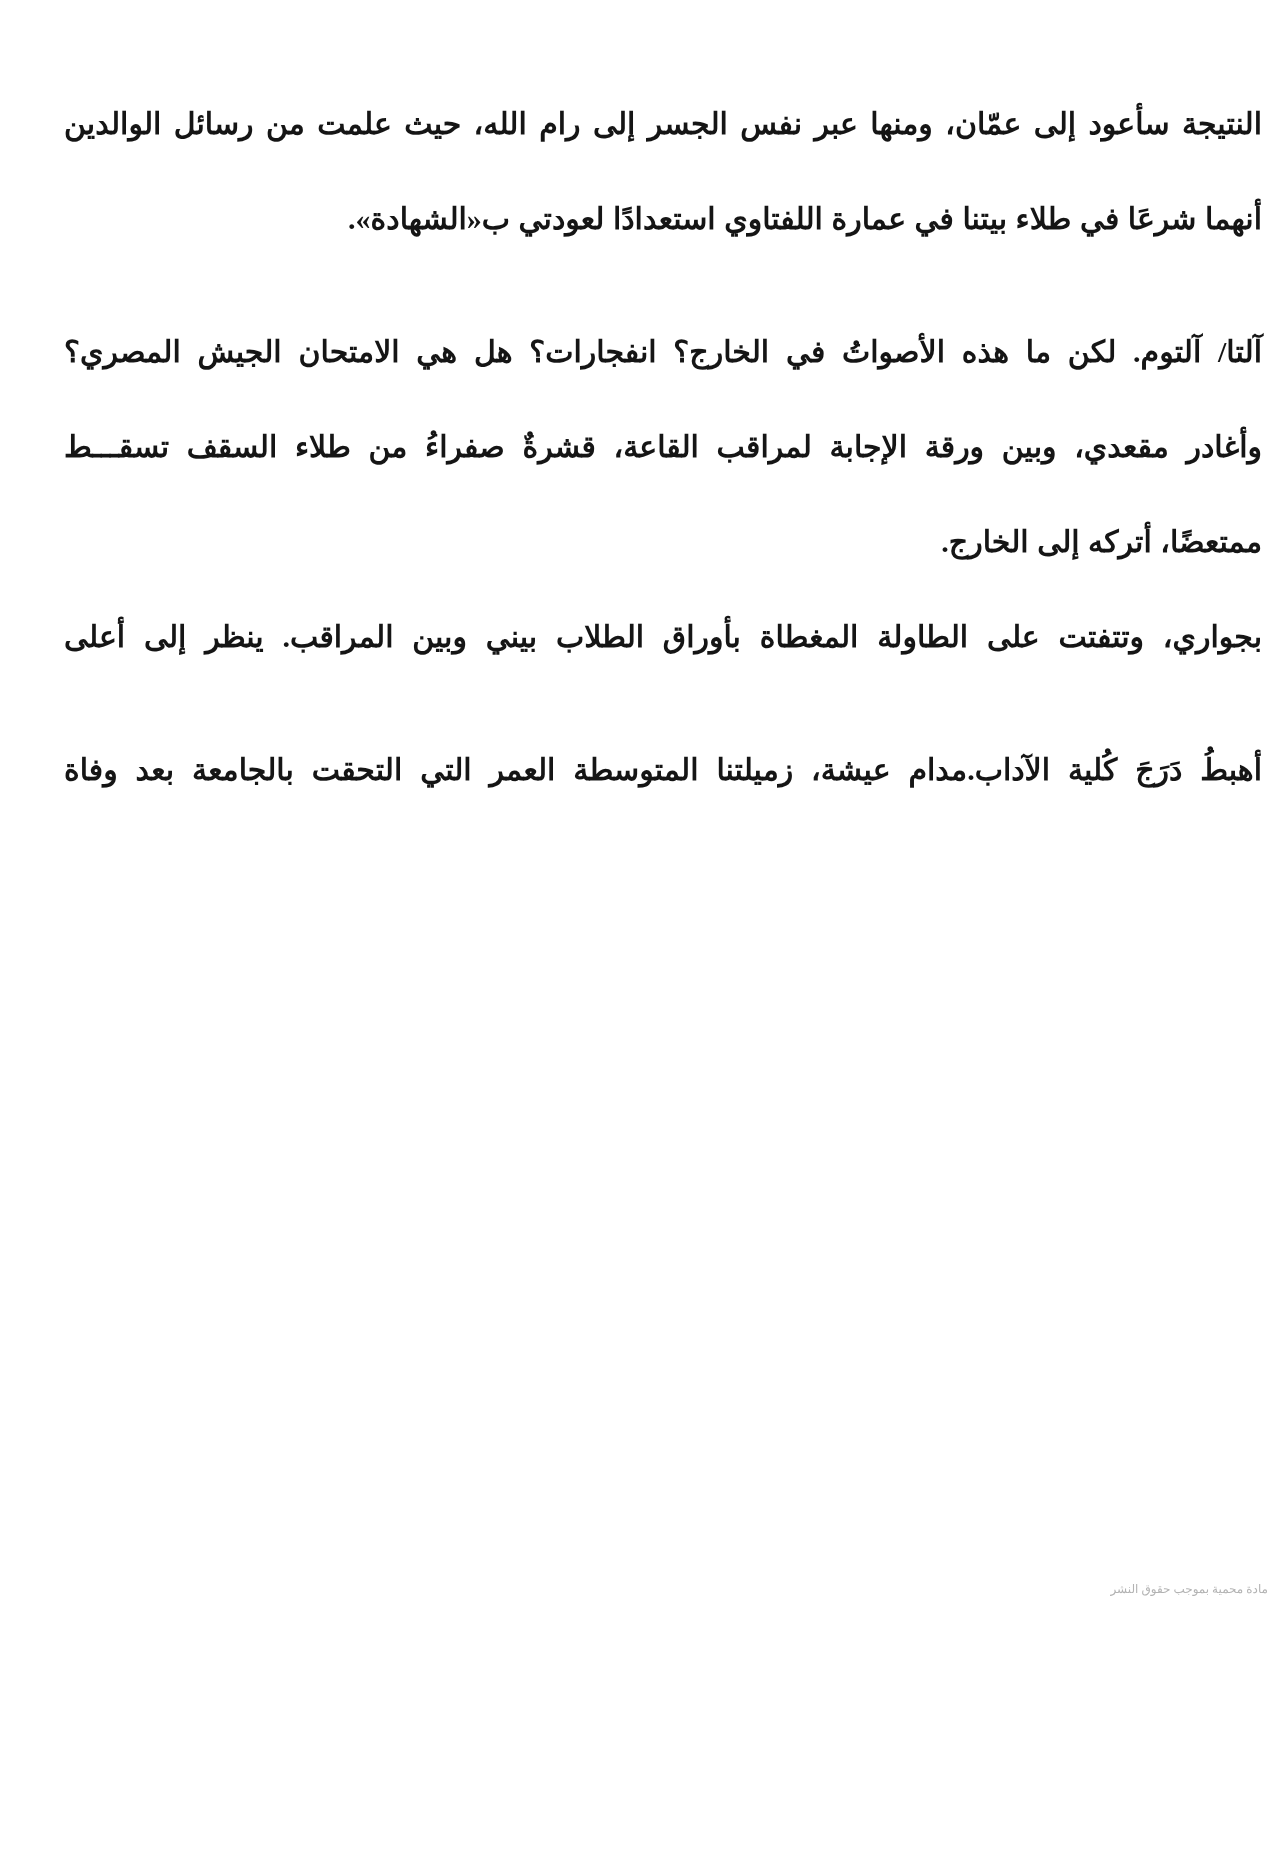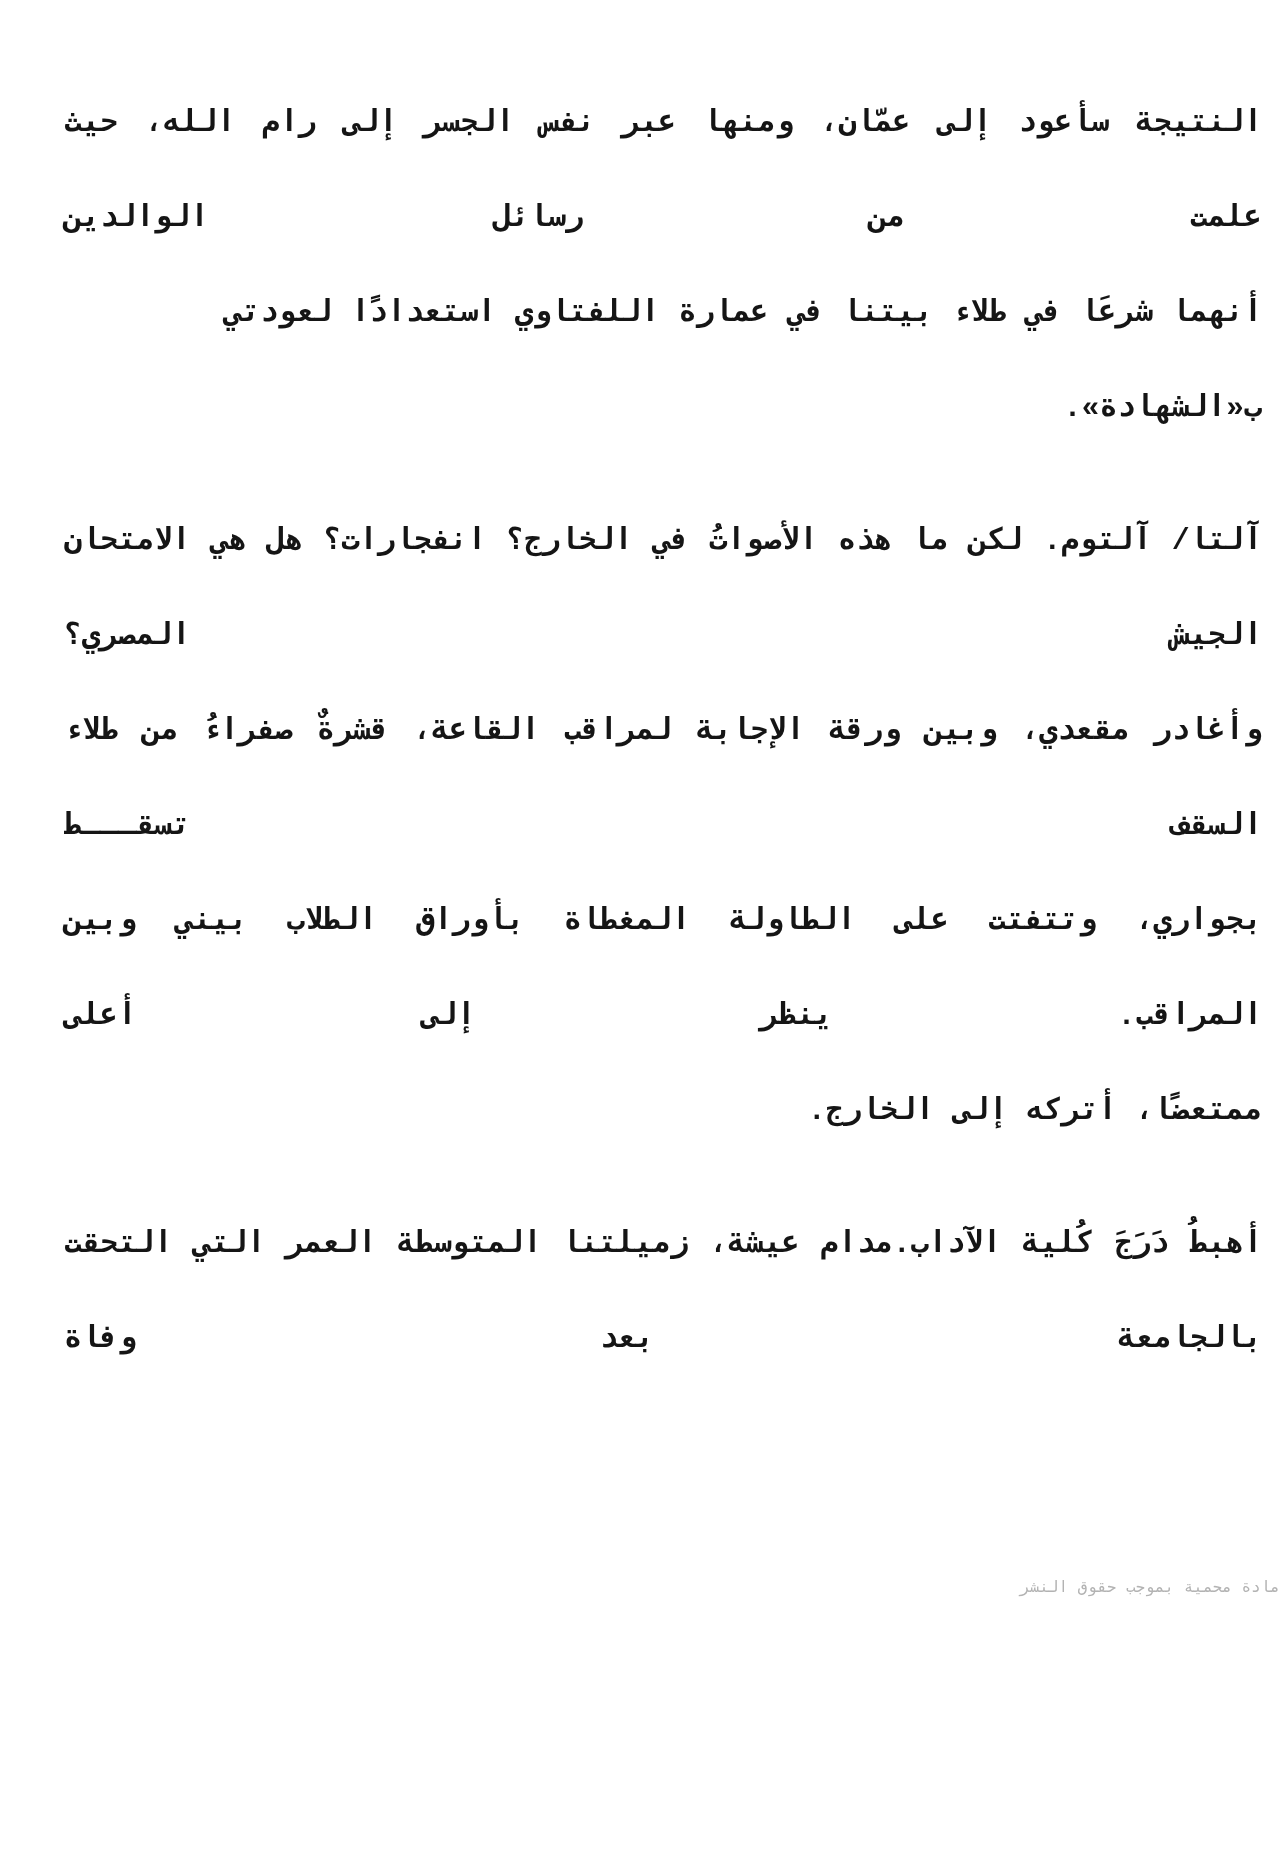--- a/index.html
+++ b/index.html
@@ -6,21 +6,21 @@
     margin: 0;
     padding: 0;
     background: #ffffff;
   }
   .page {
     position: relative;
     width: 1280px;
     height: 1613px;
     background: #ffffff;
     overflow: hidden;
-    font-family: Liberation Mono, monospace;
+    font-family: Liberation Serif, serif;
     color: #151515;
   }
   .text-block {
     position: absolute;
     top: 76px;
     right: 18px;
     left: 64px;
     direction: rtl;
     font-size: 30px;
     font-weight: bold;
@@ -37,41 +37,41 @@
     text-align: justify;
     text-align-last: justify;
   }
   .line.r {
     text-align: right;
     text-align-last: right;
   }
   .watermark {
     position: absolute;
     bottom: 16px;
-    right: 0;
+    right: 12px;
     direction: rtl;
-    font-size: 16px;
+    font-size: 12px;
     font-weight: normal;
     color: #b3b3b3;
     letter-spacing: 0.5px;
   }
 </style>
 </head>
 <body>
 
 <div class="page">
   <div class="text-block">
       <div class="para">
         <div class="line j">النتيجة سأعود إلى عمّان، ومنها عبر نفس الجسر إلى رام الله، حيث علمت من رسائل الوالدين</div>
         <div class="line r">أنهما شرعَا في طلاء بيتنا في عمارة اللفتاوي استعدادًا لعودتي ب«الشهادة».</div>
       </div>
       <div class="para">
         <div class="line j">آلتا/ آلتوم. لكن ما هذه الأصواتُ في الخارج؟ انفجارات؟ هل هي الامتحان الجيش المصري؟</div>
         <div class="line j">وأغادر مقعدي، وبين ورقة الإجابة لمراقب القاعة، قشرةٌ صفراءُ من طلاء السقف تسقـــط</div>
+        <div class="line r">ممتعضًا، أتركه إلى الخارج.</div>
         <div class="line j">بجواري، وتتفتت على الطاولة المغطاة بأوراق الطلاب بيني وبين المراقب. ينظر إلى أعلى</div>
-        <div class="line r">ممتعضًا، أتركه إلى الخارج.</div>
       </div>
       <div class="para">
         <div class="line j">أهبطُ دَرَجَ كُلية الآداب.مدام عيشة، زميلتنا المتوسطة العمر التي التحقت بالجامعة بعد وفاة</div>
       </div>
     </div>
   <div class="watermark">مادة محمية بموجب حقوق النشر</div>
 </div>
 
 </body></html>

